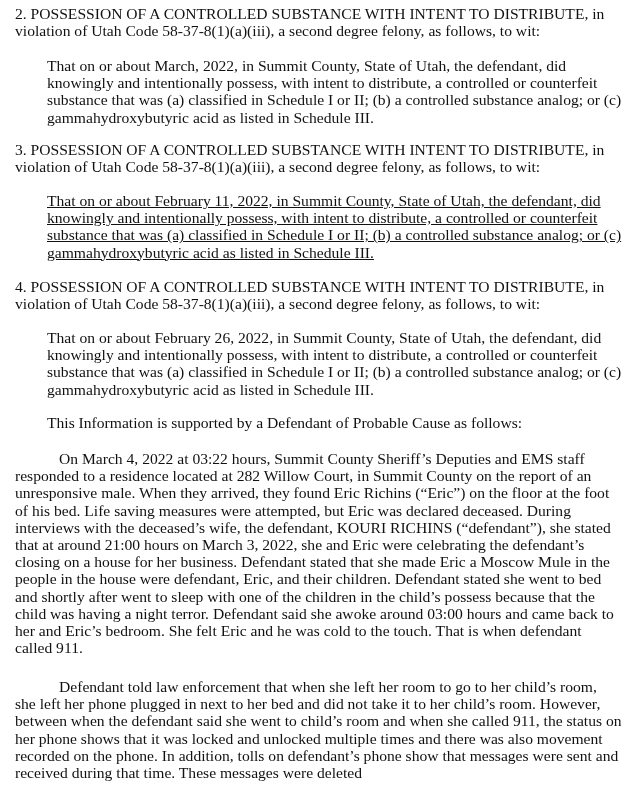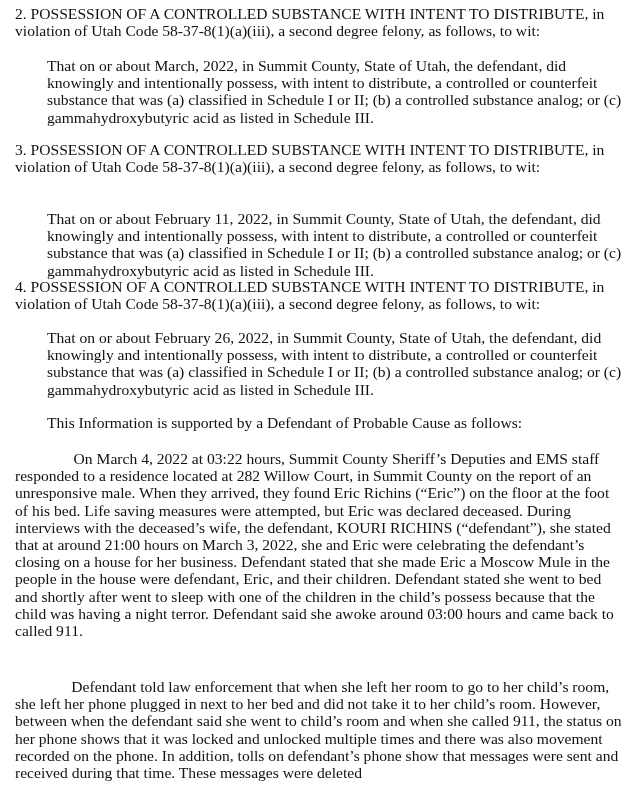--- a/index.html
+++ b/index.html
@@ -28,21 +28,21 @@
     position: absolute;
     white-space: nowrap;
   }
   .line {
     display: block;
     height: 17.2px;
   }
   .count { left: 15px; }
   .indent { left: 47px; }
   .para { left: 15px; }
-  .para .first { padding-left: 44px; text-align: center; }
+  .para .first { padding-left: 44px; }
 </style>
 </head>
 <body>
 
 <div class="page">
 
   <div class="block count" style="top:5px;">
     <span class="line">2. POSSESSION OF A CONTROLLED SUBSTANCE WITH INTENT TO DISTRIBUTE, in</span>
     <span class="line">violation of Utah Code 58-37-8(1)(a)(iii), a second degree felony, as follows, to wit:</span>
   </div>
@@ -50,21 +50,21 @@
     <span class="line">That on or about March, 2022, in Summit County, State of Utah, the defendant, did</span>
     <span class="line">knowingly and intentionally possess, with intent to distribute, a controlled or counterfeit</span>
     <span class="line">substance that was (a) classified in Schedule I or II; (b) a controlled substance analog; or (c)</span>
     <span class="line">gammahydroxybutyric acid as listed in Schedule III.</span>
   </div>
 
   <div class="block count" style="top:141px;">
     <span class="line">3. POSSESSION OF A CONTROLLED SUBSTANCE WITH INTENT TO DISTRIBUTE, in</span>
     <span class="line">violation of Utah Code 58-37-8(1)(a)(iii), a second degree felony, as follows, to wit:</span>
   </div>
-  <div class="block indent" style="top:210px;">
+  <div class="block indent" style="top:192px;text-decoration:underline;">
     <span class="line">That on or about February 11, 2022, in Summit County, State of Utah, the defendant, did</span>
     <span class="line">knowingly and intentionally possess, with intent to distribute, a controlled or counterfeit</span>
     <span class="line">substance that was (a) classified in Schedule I or II; (b) a controlled substance analog; or (c)</span>
     <span class="line">gammahydroxybutyric acid as listed in Schedule III.</span>
   </div>
 
   <div class="block count" style="top:278px;">
     <span class="line">4. POSSESSION OF A CONTROLLED SUBSTANCE WITH INTENT TO DISTRIBUTE, in</span>
     <span class="line">violation of Utah Code 58-37-8(1)(a)(iii), a second degree felony, as follows, to wit:</span>
   </div>
@@ -83,20 +83,21 @@
     <span class="line first">On March 4, 2022 at 03:22 hours, Summit County Sheriff’s Deputies and EMS staff</span>
     <span class="line">responded to a residence located at 282 Willow Court, in Summit County on the report of an</span>
     <span class="line">unresponsive male. When they arrived, they found Eric Richins (“Eric”) on the floor at the foot</span>
     <span class="line">of his bed. Life saving measures were attempted, but Eric was declared deceased. During</span>
     <span class="line">interviews with the deceased’s wife, the defendant, KOURI RICHINS (“defendant”), she stated</span>
     <span class="line">that at around 21:00 hours on March 3, 2022, she and Eric were celebrating the defendant’s</span>
     <span class="line">closing on a house for her business. Defendant stated that she made Eric a Moscow Mule in the</span>
     <span class="line">people in the house were defendant, Eric, and their children. Defendant stated she went to bed</span>
     <span class="line">and shortly after went to sleep with one of the children in the child’s possess because that the</span>
     <span class="line">child was having a night terror. Defendant said she awoke around 03:00 hours and came back to</span>
+    <span class="line">her and Eric’s bedroom. She felt Eric and he was cold to the touch. That is when defendant</span>
     <span class="line">called 911.</span>
   </div>
 
   <div class="block para" style="top:678px;">
     <span class="line first">Defendant told law enforcement that when she left her room to go to her child’s room,</span>
     <span class="line">she left her phone plugged in next to her bed and did not take it to her child’s room. However,</span>
     <span class="line">between when the defendant said she went to child’s room and when she called 911, the status on</span>
     <span class="line">her phone shows that it was locked and unlocked multiple times and there was also movement</span>
     <span class="line">recorded on the phone. In addition, tolls on defendant’s phone show that messages were sent and</span>
     <span class="line">received during that time. These messages were deleted</span>

